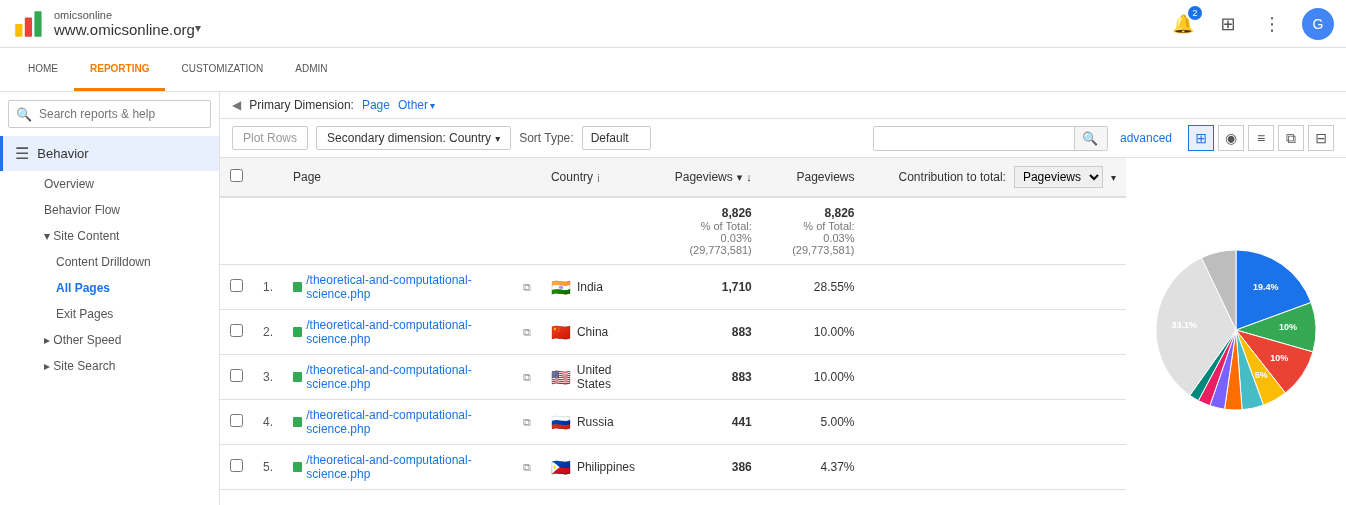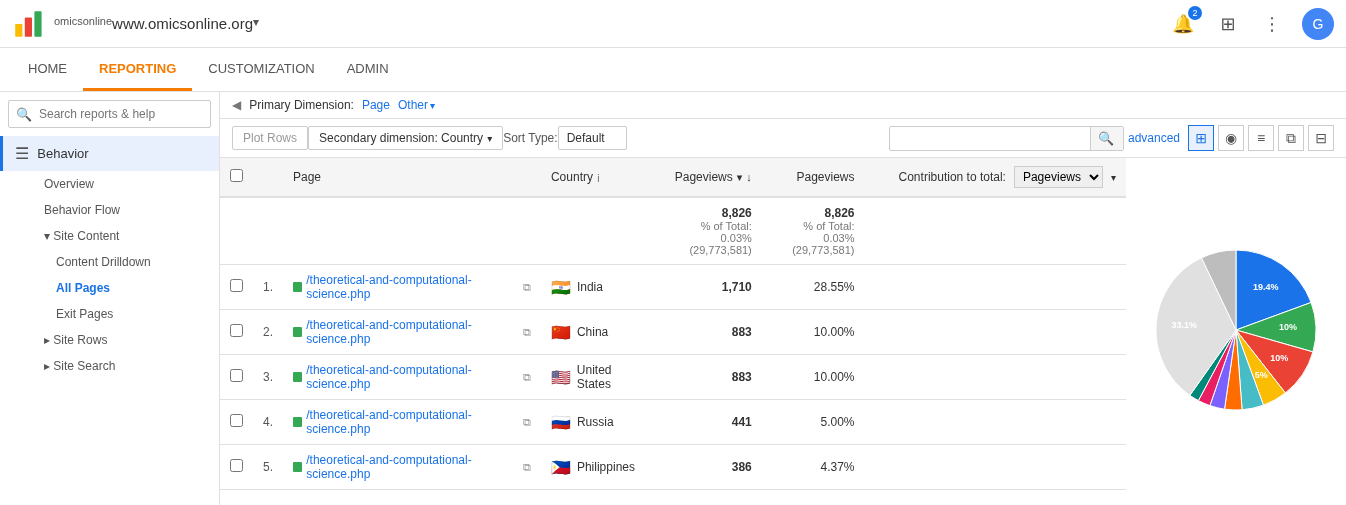--- a/index.html
+++ b/index.html
@@ -2,31 +2,31 @@
 <html><head>
   <meta charset="utf-8">
   <style>
     * { box-sizing: border-box; margin: 0; padding: 0; }
     body { font-family: Arial, sans-serif; font-size: 13px; color: #333; background: #fff; overflow: hidden; }
 
     
     .top-bar { display: flex; align-items: center; justify-content: space-between; padding: 6px 12px; border-bottom: 1px solid #e0e0e0; height: 48px; }
     .top-bar-left { display: flex; align-items: center; gap: 10px; }
     .logo-icon { width: 32px; height: 32px; }
-    .site-info { display: flex; flex-direction: row; }
+    .site-info { display: flex; flex-direction: column; }
     .site-name-small { font-size: 11px; color: #555; }
     .site-name-large { font-size: 15px; font-weight: 500; color: #333; display: flex; align-items: flex-start; }
     .top-bar-right { display: flex; align-items: center; gap: 16px; }
     .icon-btn { width: 28px; height: 28px; display: flex; align-items: center; justify-content: center; cursor: pointer; color: #555; font-size: 18px; position: relative; }
     .badge { position: absolute; top: -4px; right: -4px; background: #1a73e8; color: #fff; border-radius: 50%; font-size: 9px; width: 14px; height: 14px; display: flex; align-items: center; justify-content: center; }
     .avatar { width: 32px; height: 32px; border-radius: 50%; background: #4285f4; display: flex; align-items: center; justify-content: center; color: #fff; font-size: 14px; cursor: pointer; }
 
     
     .nav-tabs { display: flex; border-bottom: 1px solid #e0e0e0; padding: 0 12px; height: 44px; }
-    .nav-tab { padding: 0 16px; display: flex; align-items: center; cursor: pointer; font-size: 13px; color: #555; border-bottom: 3px solid transparent; height: 100%; }
+    .nav-tab { padding: 0 16px; display: flex; align-items: center; cursor: pointer; font-size: 10px; color: #555; border-bottom: 3px solid transparent; height: 100%; }
     .nav-tab.active { color: #f57c00; border-bottom-color: #f57c00; font-weight: 600; }
 
     
     .layout { display: flex; height: calc(505px - 92px); }
 
     
     .sidebar { width: 220px; min-width: 220px; border-right: 1px solid #e0e0e0; display: flex; flex-direction: column; }
     .search-box { margin: 8px; position: relative; }
     .search-box input { width: 100%; padding: 6px 10px 6px 30px; border: 1px solid #ccc; border-radius: 2px; font-size: 12px; color: #555; outline: none; }
     .search-box .search-icon { position: absolute; left: 8px; top: 50%; transform: translateY(-50%); color: #999; font-size: 13px; }
@@ -42,21 +42,21 @@
     
     .main-content { flex: 1; display: flex; flex-direction: column; overflow: hidden; }
     
     
     .dim-bar { display: flex; align-items: center; padding: 6px 12px; border-bottom: 1px solid #e0e0e0; font-size: 12px; color: #555; gap: 8px; }
     .dim-bar .dim-label { color: #333; }
     .dim-bar .dim-value { color: #1a73e8; font-weight: 500; }
     .dim-bar .other-btn { color: #1a73e8; cursor: pointer; display: flex; align-items: center; gap: 2px; font-size: 12px; }
 
     
-    .toolbar { display: flex; align-items: center; padding: 6px 12px; border-bottom: 1px solid #e0e0e0; }
+    .toolbar { display: flex; align-items: center; padding: 6px 12px; border-bottom: 1px solid #e0e0e0; gap: 8px; }
     .plot-rows-btn { padding: 4px 10px; border: 1px solid #ccc; border-radius: 2px; font-size: 12px; color: #999; cursor: pointer; background: #fff; }
     .secondary-dim-btn { padding: 4px 10px; border: 1px solid #ccc; border-radius: 2px; font-size: 12px; color: #333; cursor: pointer; background: #fff; display: flex; align-items: center; gap: 4px; }
     .sort-type-label { font-size: 12px; color: #555; }
     .sort-type-select { padding: 4px 20px 4px 8px; border: 1px solid #ccc; border-radius: 2px; font-size: 12px; color: #333; cursor: pointer; background: #fff; appearance: none; }
     .search-input-wrap { margin-left: auto; display: flex; align-items: center; border: 1px solid #ccc; border-radius: 2px; overflow: hidden; }
     .search-input-wrap input { border: none; outline: none; padding: 4px 8px; font-size: 12px; width: 200px; }
     .search-input-wrap .search-btn { padding: 4px 8px; background: #f5f5f5; border-left: 1px solid #ccc; cursor: pointer; font-size: 13px; color: #555; }
     .advanced-link { font-size: 12px; color: #1a73e8; cursor: pointer; margin-left: 4px; }
     .view-icons { display: flex; gap: 4px; margin-left: 8px; }
     .view-icon-btn { width: 26px; height: 26px; display: flex; align-items: center; justify-content: center; border: 1px solid #ccc; cursor: pointer; background: #fff; font-size: 14px; color: #555; }
@@ -143,21 +143,21 @@
       </div>
       <div class="sidebar-sub">
         <div class="sidebar-sub-item">Overview</div>
         <div class="sidebar-sub-item">Behavior Flow</div>
         <div class="sidebar-sub-item">▾ Site Content</div>
         <div style="padding-left:12px;">
           <div class="sidebar-sub-item">Content Drilldown</div>
           <div class="sidebar-sub-item active" style="color:#1a73e8;font-weight:600;">All Pages</div>
           <div class="sidebar-sub-item">Exit Pages</div>
         </div>
-        <div class="sidebar-sub-item">▸ Site Rows</div>
+        <div class="sidebar-sub-item">▸ Other Speed</div>
         <div class="sidebar-sub-item">▸ Site Search</div>
       </div>
     </div>
   </div>
 
   <div class="main-content">
 
     <div class="dim-bar">
       <span style="cursor:pointer;font-size:12px;color:#777;">◀</span>
       <span class="dim-label">Primary Dimension:</span>

